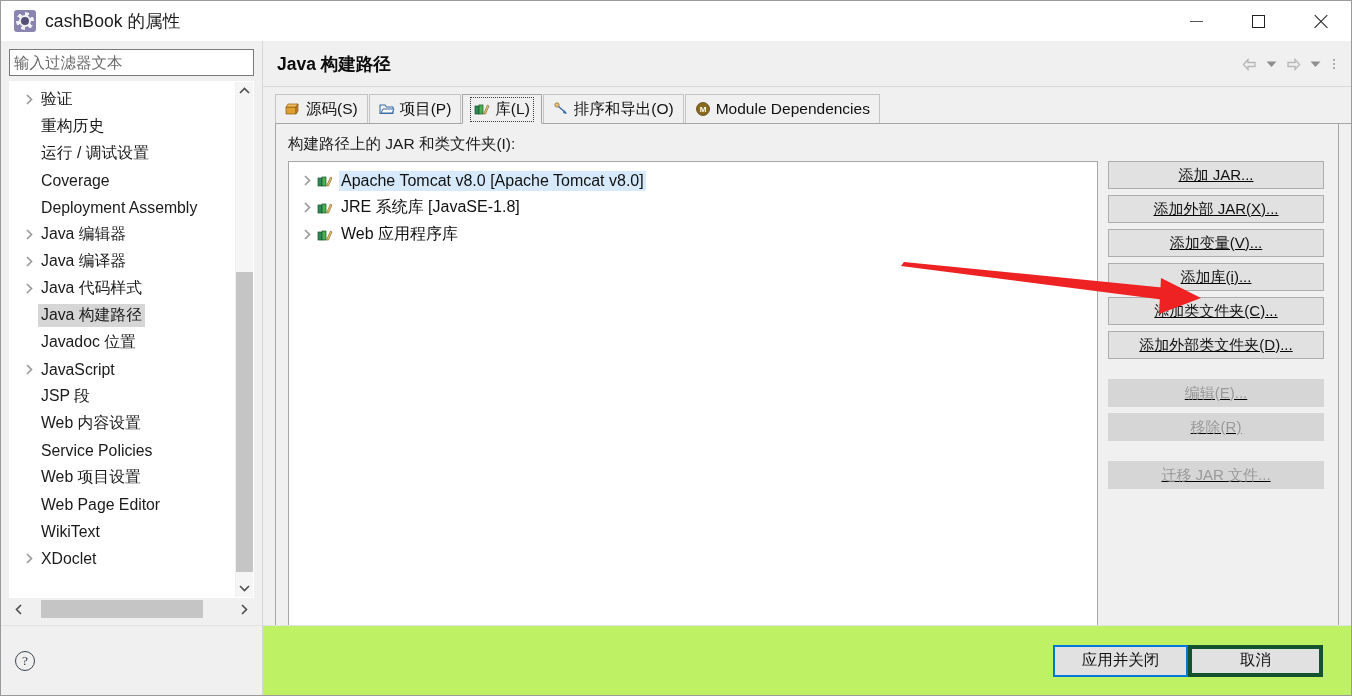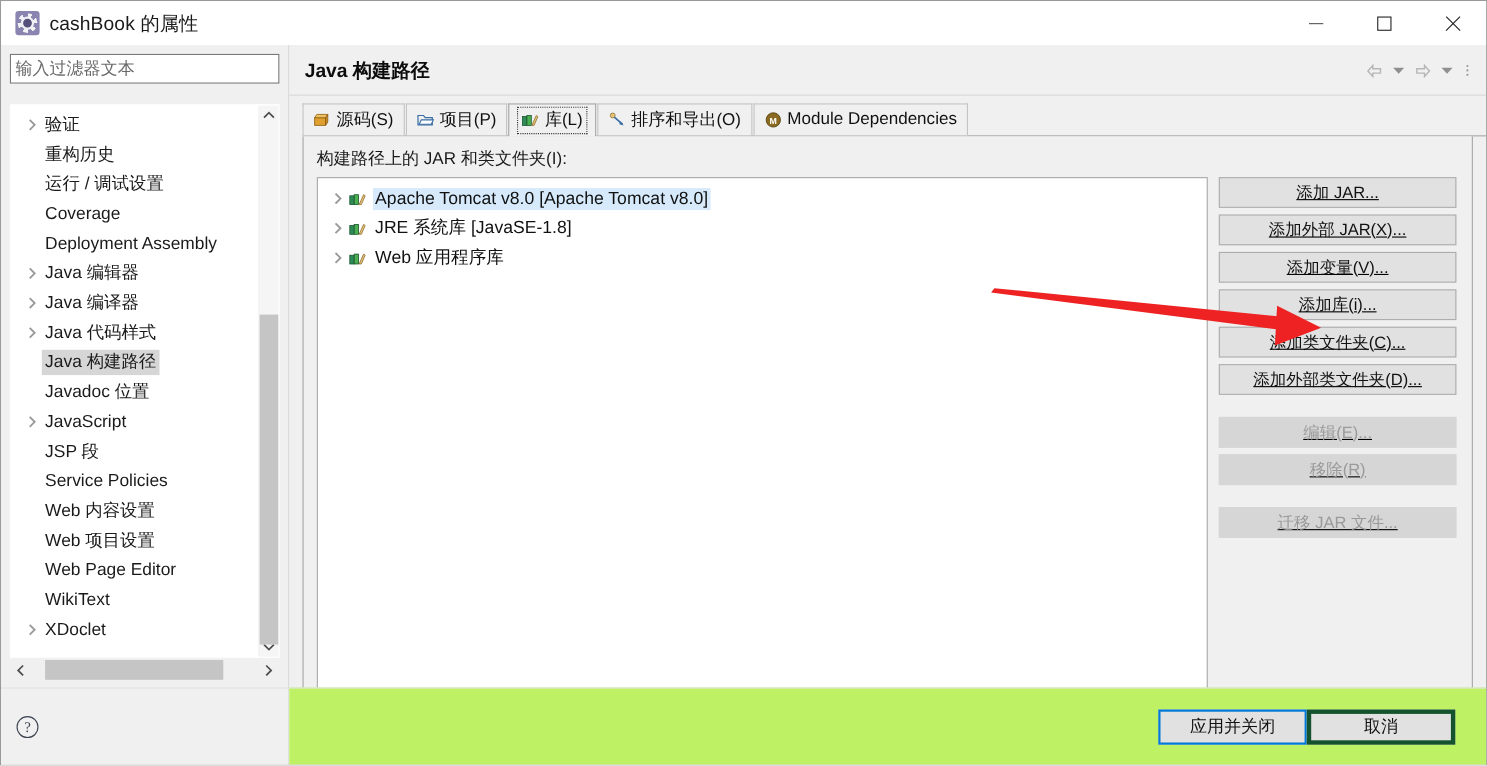--- a/index.html
+++ b/index.html
@@ -96,21 +96,21 @@
     font-size: 15.5px;
     color: #0f172a;
     padding: 0 4px;
     display: flex; align-items: center;
     font-family: "Liberation Sans", "DejaVu Sans", sans-serif;
     width: 100%;
     outline: none;
   }
   #filter-input::placeholder { color: #6a6a6a; opacity: 1; }
   #tree-wrap {
-    margin-top: 19px;
+    margin-top: 5px;
     flex: 1;
     background: #ffffff;
     border: 1px solid #ffffff;
     position: relative;
     display: flex;
     min-height: 0;
     overflow: hidden;
   }
   #tree-list {
     flex: 1;
@@ -458,25 +458,25 @@
                 </svg>
               </span>
               <span class="tlabel">JavaScript</span>
             </div>
             <div class="tree-item">
               <span class="twisty"></span>
               <span class="tlabel">JSP 段</span>
             </div>
             <div class="tree-item">
               <span class="twisty"></span>
+              <span class="tlabel">Web 内容设置</span>
+            </div>
+            <div class="tree-item">
+              <span class="twisty"></span>
               <span class="tlabel">Service Policies</span>
-            </div>
-            <div class="tree-item">
-              <span class="twisty"></span>
-              <span class="tlabel">Web 内容设置</span>
             </div>
             <div class="tree-item">
               <span class="twisty"></span>
               <span class="tlabel">Web 项目设置</span>
             </div>
             <div class="tree-item">
               <span class="twisty"></span>
               <span class="tlabel">Web Page Editor</span>
             </div>
             <div class="tree-item">

